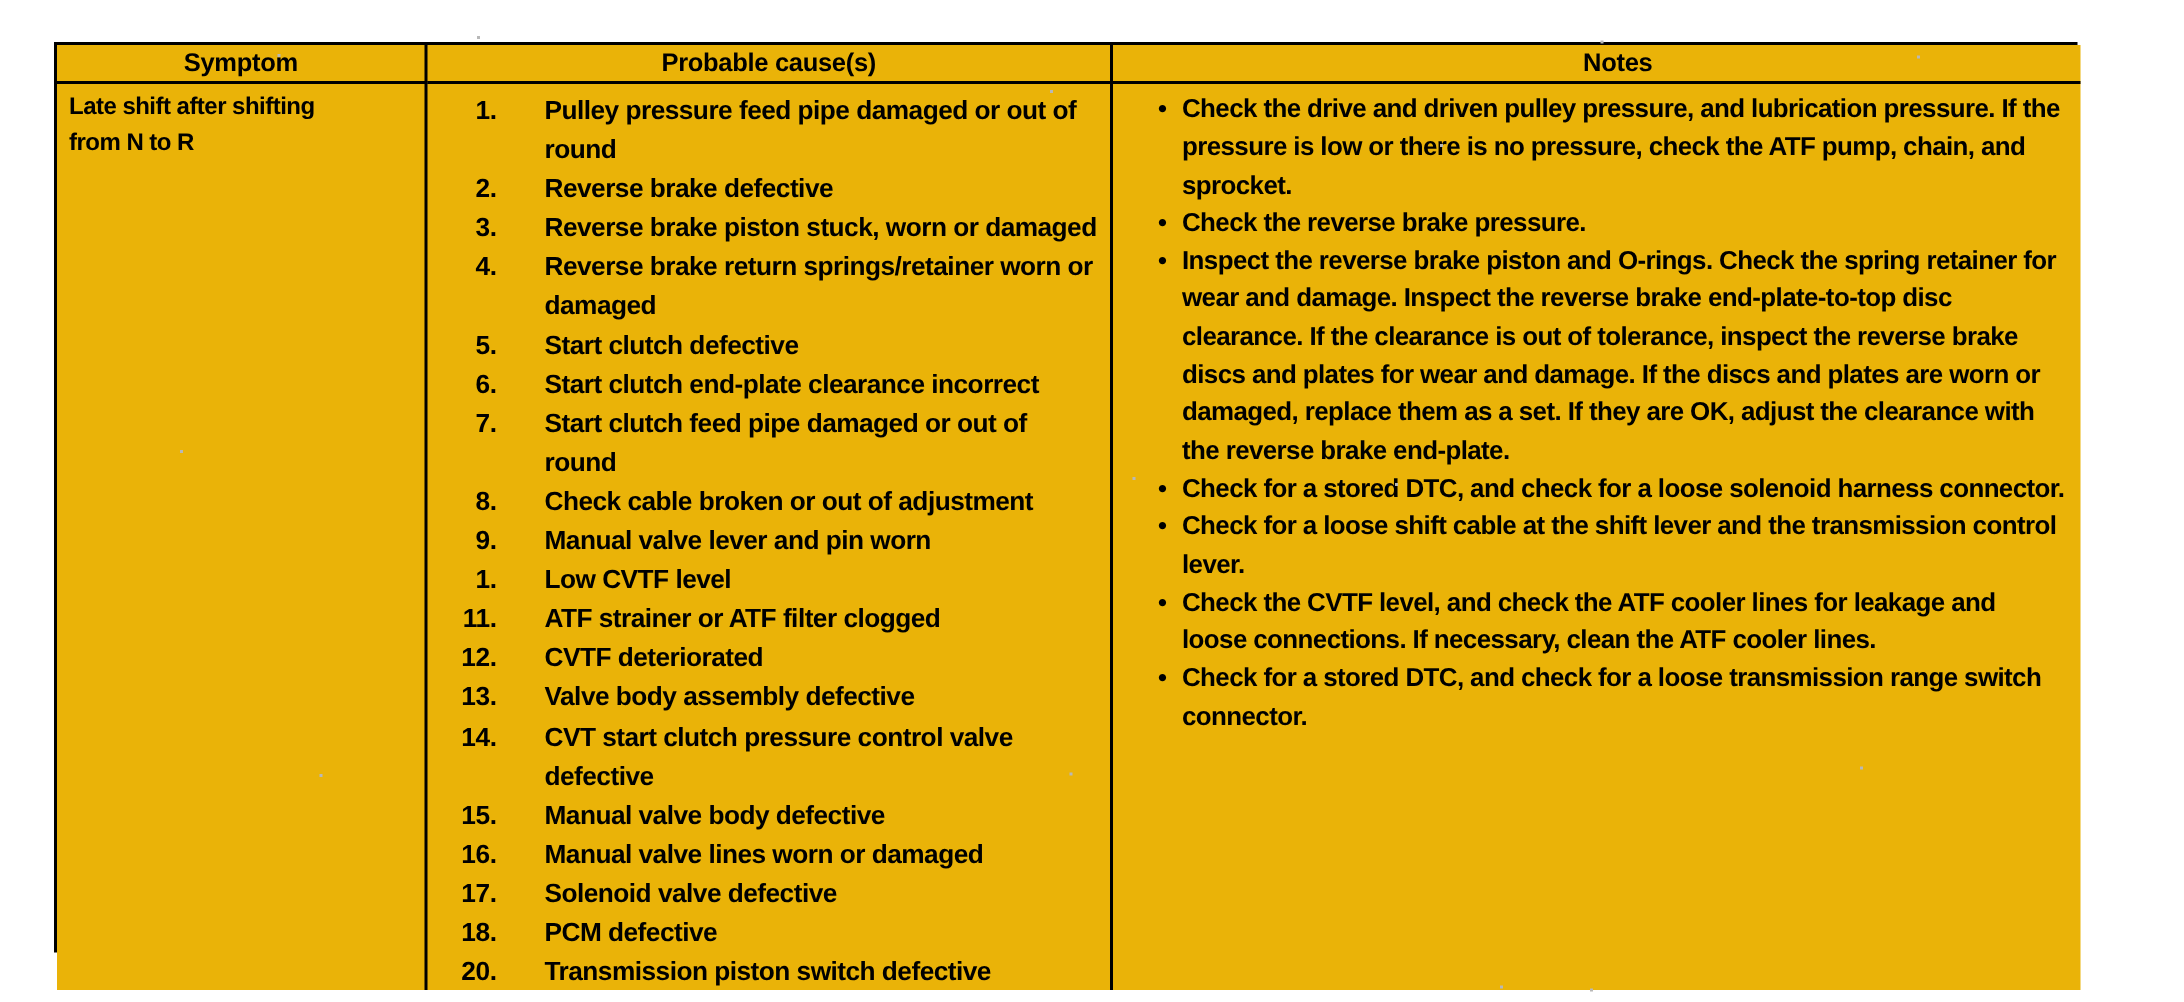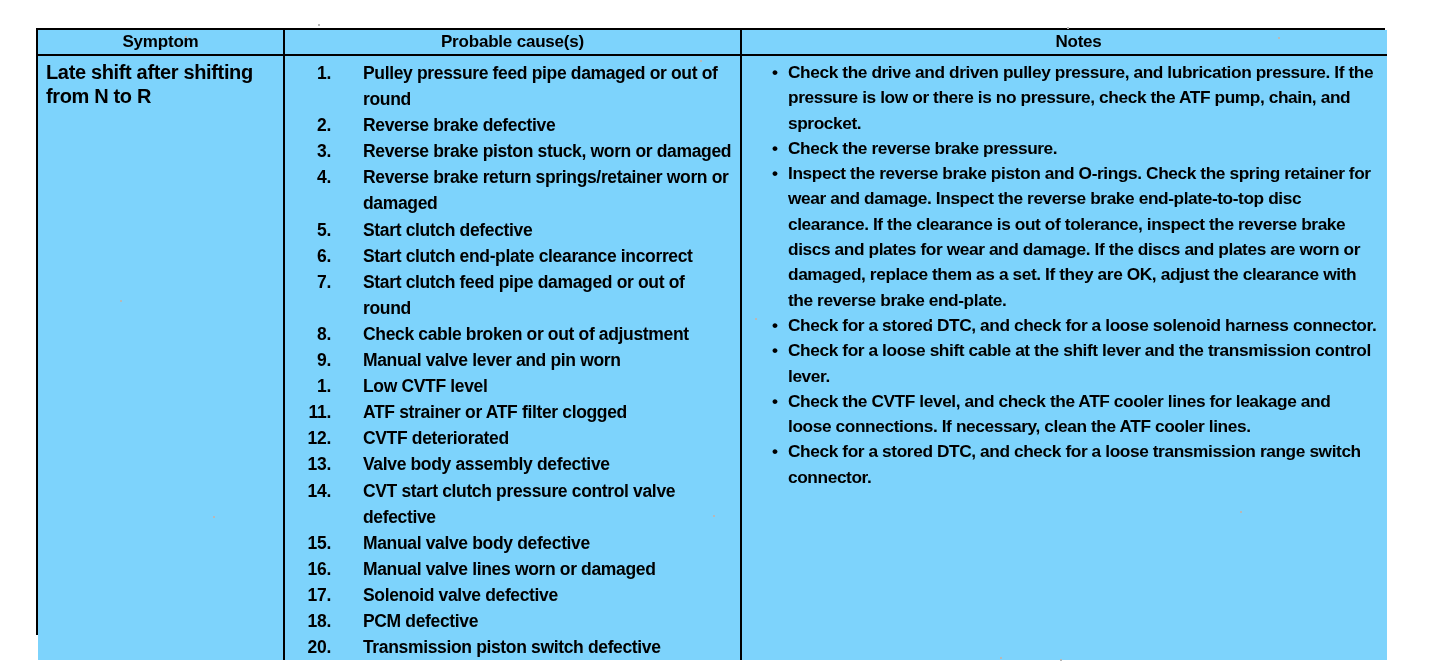--- a/index.html
+++ b/index.html
@@ -36,42 +36,42 @@
   }
 
   col.c-symptom  { width: 246px; }
   col.c-cause    { width: 457px; }
   col.c-notes    { width: 646px; }
 
   th, td {
     border: 2px solid #000;
     vertical-align: top;
     padding: 0;
-    background: #7dd3fc;
+    background: #eab308;
   }
   th:first-child, td:first-child { border-left: none; }
   th:last-child,  td:last-child  { border-right: none; padding-left: 28px; }
   thead th { border-top: none; }
   tbody td { border-bottom: none; }
 
   thead th {
     height: 23px;
     text-align: center;
     vertical-align: middle;
     font-weight: bold;
     font-size: 17px;
     letter-spacing: -0.2px;
     line-height: 20px;
     padding-bottom: 1px;
   }
 
   
   .symptom-cell { padding: 4px 6px 0 8px; }
   .symptom-text {
-    font-size: 20px;
+    font-size: 16px;
     font-weight: bold;
     line-height: 24px;
     letter-spacing: -0.35px;
     white-space: pre-line;
   }
 
   
   .cause-cell { padding: 4px 4px 0 0; }
   ol.cause-list {
     list-style: none;

